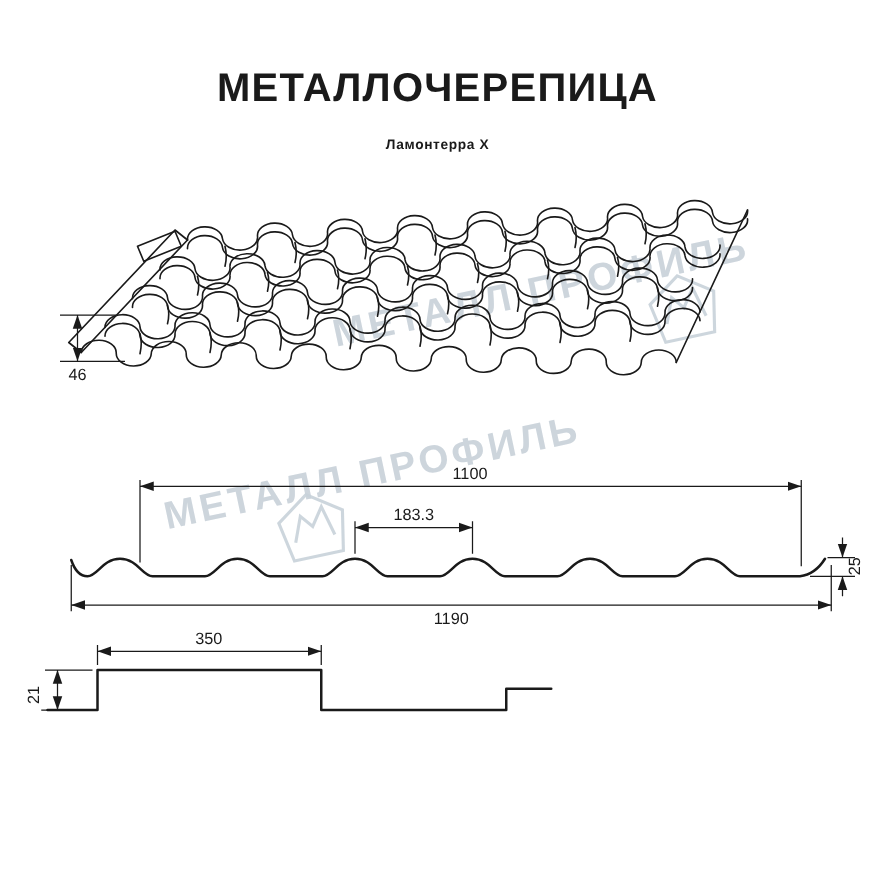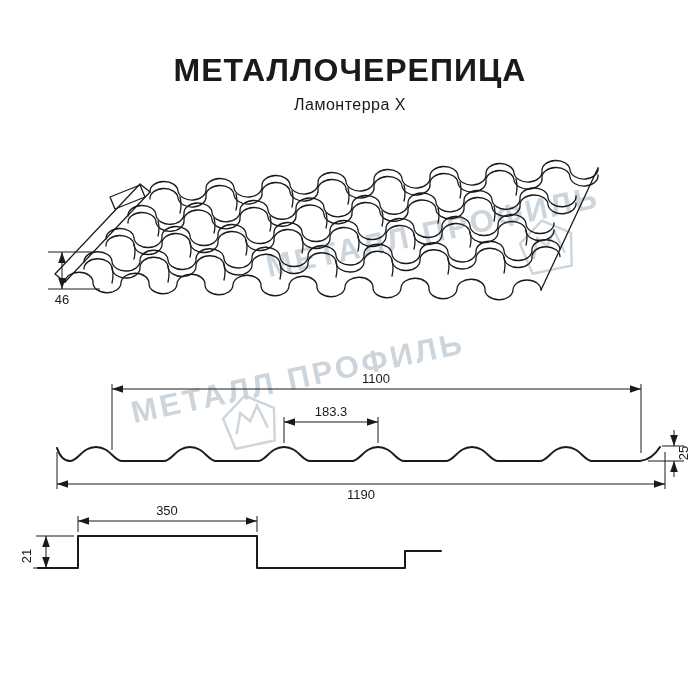--- a/index.html
+++ b/index.html
@@ -1,20 +1,20 @@
 <!DOCTYPE html>
 <html style="--line: #1a1a1a; --watermark: #c8d1d9;"><head>
 <meta charset="utf-8">
 <style>
   html,body{margin:0;padding:0;background:#ffffff;width:700px;height:700px;overflow:hidden;
     font-family:"Liberation Sans", sans-serif;}
   .page{position:relative;width:700px;height:700px;background:#fff;}
   header{position:absolute;top:52px;left:0;width:700px;text-align:center;z-index:3;pointer-events:none;}
   h1{margin:0;font-size:32px;font-weight:700;letter-spacing:1px;color:var(--line,#111);}
-  h2{margin:7px 0 0 0;font-size:16px;font-weight:400;letter-spacing:.5px;color:var(--line,#111);}
+  h2{margin:21px 0 0 0;font-size:11px;font-weight:700;letter-spacing:.5px;color:var(--line,#111);}
   svg.drawing{position:absolute;top:0;left:0;z-index:2;}
   .draw{stroke:var(--line,#1a1a1a);fill:none;stroke-width:1.3;stroke-linecap:round;stroke-linejoin:round;}
   .thick{stroke-width:2;}
   .dimline{stroke:var(--line,#1a1a1a);fill:none;stroke-width:1;}
   .dimtext{fill:var(--line,#1a1a1a);font-size:13px;font-family:"Liberation Sans",sans-serif;}
   .wm-text{fill:var(--watermark,#c8d1d9);font-size:31px;font-weight:700;letter-spacing:3px;opacity:.9;
     font-family:"Liberation Sans",sans-serif;}
   .wm-stroke{stroke:var(--watermark,#c8d1d9);fill:none;stroke-width:2.5;opacity:.9;}
   #arrowPath{fill:var(--line,#1a1a1a);}
 </style>

